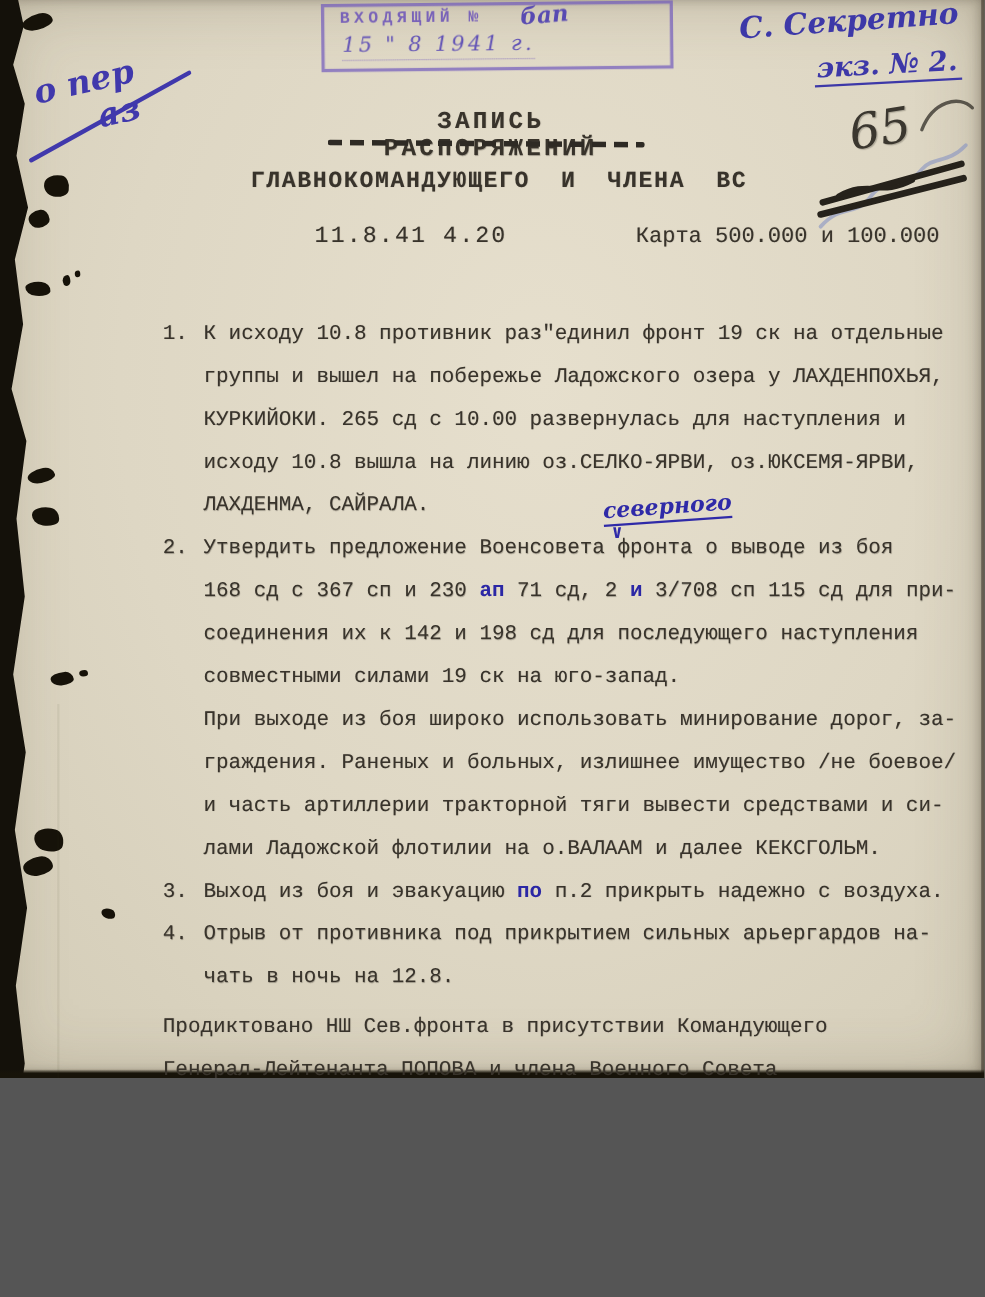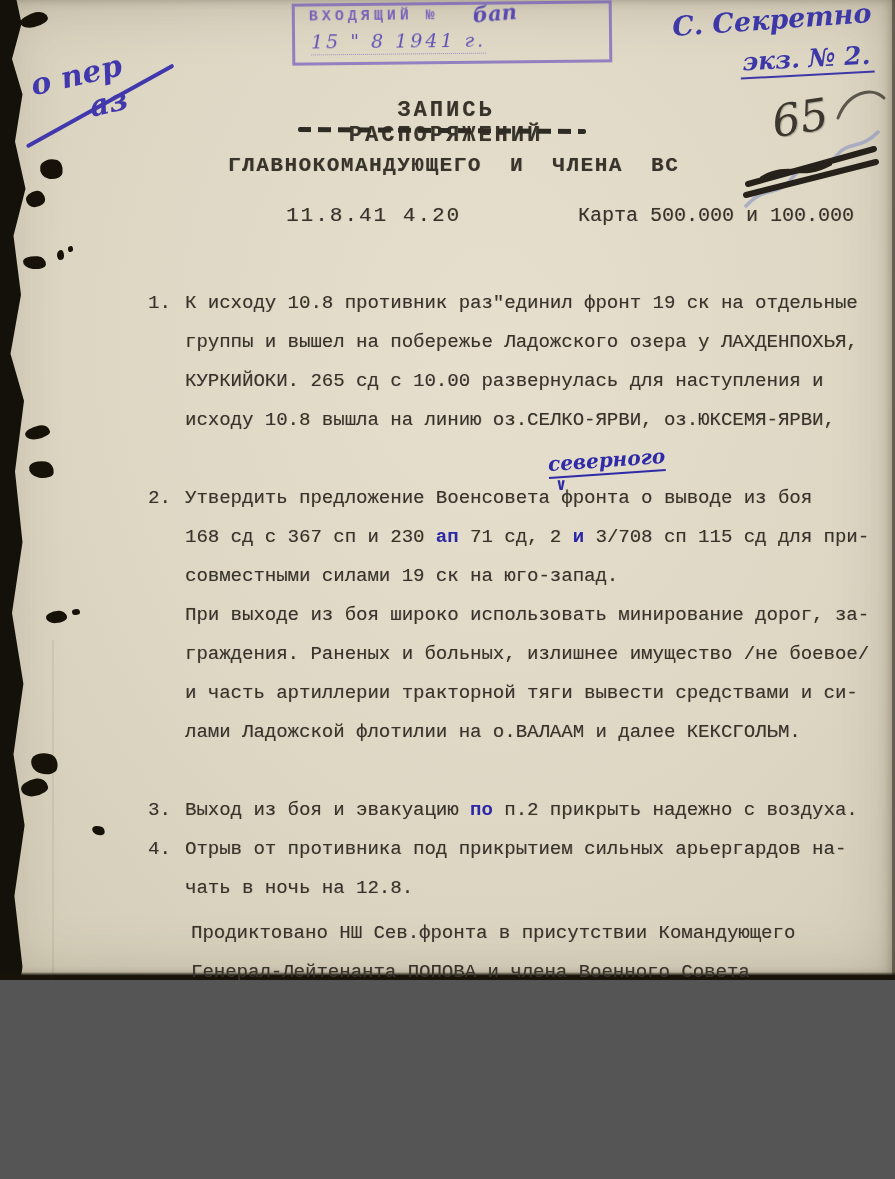--- a/index.html
+++ b/index.html
@@ -33,21 +33,21 @@
   #marginstrike{position:absolute;left:16px;top:104px;width:168px;height:3.5px;background:#4038ac;transform:rotate(-29deg);border-radius:2px;}
   #pencil65{position:absolute;left:772px;top:92px;font-size:44px;font-style:italic;color:#3b372f;transform:rotate(-9deg);font-family:"DejaVu Serif",serif;text-shadow:1px 1px 1px rgba(59,55,47,.3);}
   #title{position:absolute;left:296px;top:98px;width:300px;text-align:center;font-size:22px;font-weight:bold;letter-spacing:3px;}
   #titledash{position:absolute;left:298px;top:128px;width:288px;height:5px;transform:rotate(.4deg);
     background:repeating-linear-gradient(90deg,#2e2a24 0 13px,rgba(0,0,0,0) 13px 20px);border-radius:2px;}
   #subtitle{position:absolute;left:228px;top:154px;font-size:21px;font-weight:bold;letter-spacing:1.5px;white-space:pre;}
   #datetime{position:absolute;left:258px;top:204px;font-size:21px;letter-spacing:2px;margin-left:28px;}
   #mapnote{position:absolute;left:578px;top:204px;font-size:20px;}
   #insertword{position:absolute;left:548px;top:448px;font-size:20px;font-weight:bold;transform:rotate(-4deg);color:#2f2aa8;border-bottom:2px solid #2f2aa8;padding-bottom:1px;}
   #insertcaret{position:absolute;left:556px;top:474px;font-size:17px;color:#2f2aa8;font-weight:bold;}
-  #closing{position:absolute;left:148px;top:914px;font-size:19px;line-height:39px;margin-left:43px;}
+  #closing{position:absolute;left:148px;top:914px;font-size:19px;line-height:39px;}
   #sigrole{position:absolute;left:252px;top:1010px;font-size:20px;font-weight:bold;line-height:24px;}
   #sigrole .r2{font-weight:bold;}
   #signame{position:absolute;left:630px;top:1034px;font-size:20px;font-weight:bold;margin-left:36px;}
   #sigsvg{position:absolute;left:420px;top:998px;}
   #watermark{position:absolute;left:598px;top:1098px;font-family:"Liberation Sans","DejaVu Sans",sans-serif;
     font-size:30px;font-weight:bold;letter-spacing:3px;color:rgba(0,0,0,.045);
     text-shadow:1px 1px 0 rgba(255,255,255,.5),-1px -1px 2px rgba(90,80,60,.22);}
   #scribble{position:absolute;left:738px;top:122px;}
   #swoosh{position:absolute;left:834px;top:84px;}
 </style>
@@ -110,31 +110,33 @@
   <div id="datetime" class="type">11.8.41    4.20</div>
   <div id="mapnote" class="type">Карта 500.000 и 100.000</div>
 
   <div class="para type" style="top:284px;">
     <div class="pnum">1.</div>
     <div class="ptxt">
       <div class="line">К исходу 10.8 противник раз"единил фронт 19 ск на отдельные</div>
       <div class="line">группы и вышел на побережье Ладожского озера у ЛАХДЕНПОХЬЯ,</div>
       <div class="line">КУРКИЙОКИ. 265 сд с 10.00 развернулась для наступления и</div>
       <div class="line">исходу 10.8 вышла на линию оз.СЕЛКО-ЯРВИ, оз.ЮКСЕМЯ-ЯРВИ,</div>
+      <div class="line">ЛАХДЕНМА, САЙРАЛА.</div>
     </div>
   </div>
 
   <div id="insertword" class="hand">северного</div>
   <div id="insertcaret">∨</div>
 
   <div class="para type" style="top:479px;">
     <div class="pnum">2.</div>
     <div class="ptxt">
       <div class="line"><span>Утвердить предложение Военсовета </span><span>фронта о выводе из боя</span></div>
       <div class="line"><span>168 сд с 367 сп и 230 </span><span class="corr">ап</span><span> 71 сд, 2 </span><span class="corr">и</span><span> 3/708 сп 115 сд для при-</span></div>
+      <div class="line">соединения их к 142 и 198 сд для последующего наступления</div>
       <div class="line">совместными силами 19 ск на юго-запад.</div>
       <div class="line">При выходе из боя широко использовать минирование дорог, за-</div>
       <div class="line">граждения. Раненых и больных, излишнее имущество /не боевое/</div>
       <div class="line">и часть артиллерии тракторной тяги вывести средствами и си-</div>
       <div class="line">лами Ладожской флотилии на о.ВАЛААМ и далее КЕКСГОЛЬМ.</div>
     </div>
   </div>
 
   <div class="para type" style="top:791px;">
     <div class="pnum">3.</div>

